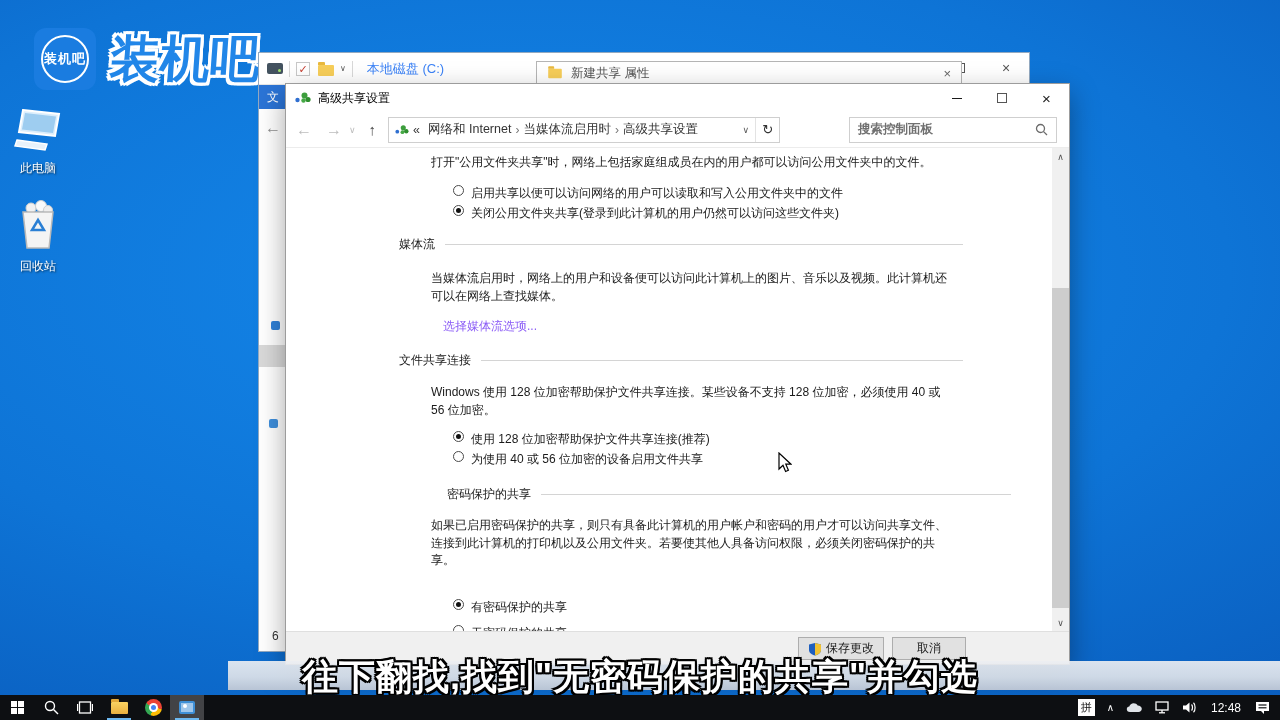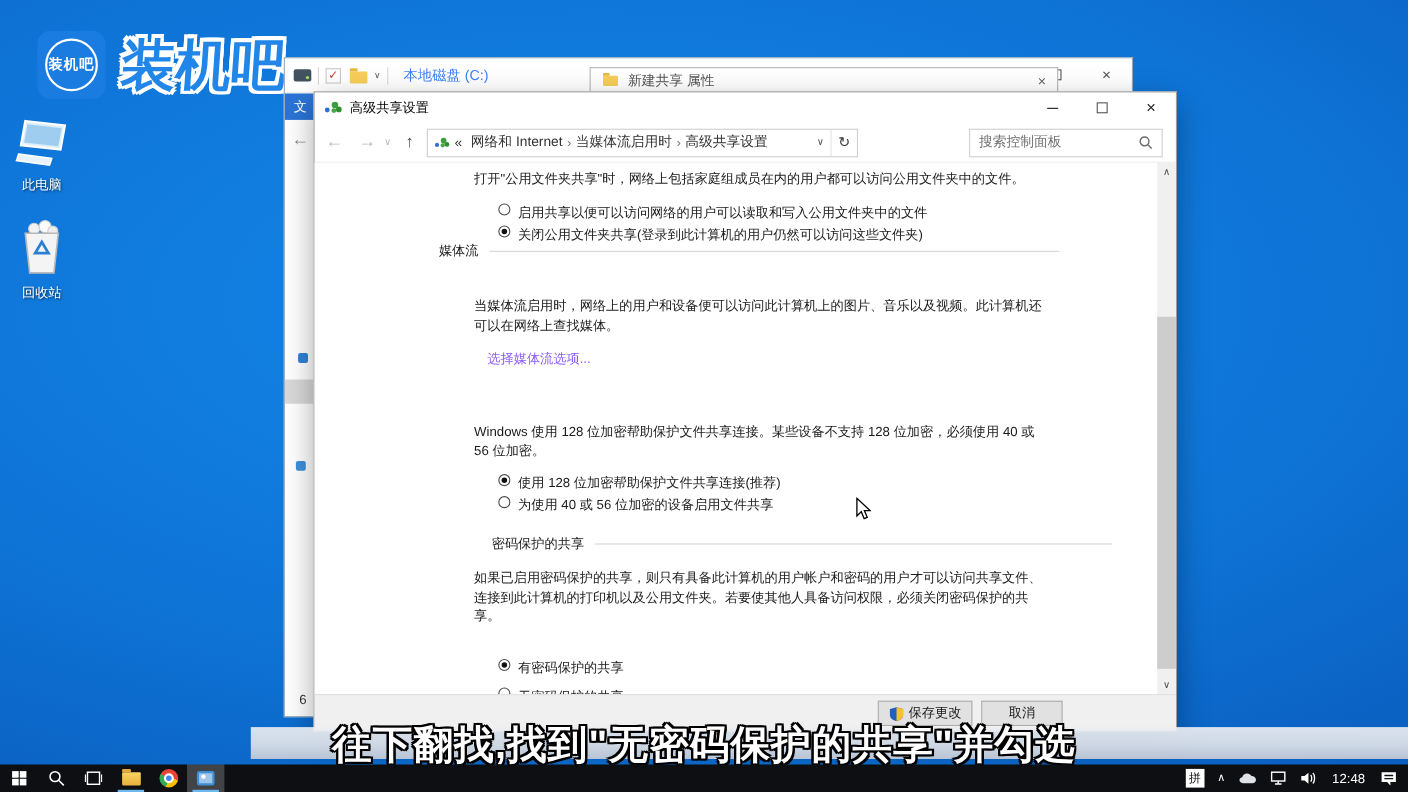--- a/index.html
+++ b/index.html
@@ -62,21 +62,21 @@
   .cp-navbar { height:36px; display:flex; align-items:center; border-bottom:1px solid #ececec; padding:0 10px; }
   .navglyph { color:#bcbcbc; font-size:16px; }
   .navglyph.small { font-size:9px; margin-left:7px; }
   .navglyph.dark { color:#4a4a4a; }
   .addrbar { display:flex; align-items:center; border:1px solid #cfcfcf; height:26px; margin-left:12px; width:392px; padding-left:6px; font-size:12.5px; color:#333; }
   .crumb { margin:0 4px; white-space:nowrap; }
   .crumb-sep { color:#777; font-size:12px; }
   .addr-right { margin-left:auto; display:flex; align-items:center; }
   .addr-chev { color:#555; font-size:9px; padding:0 6px; }
   .refresh-btn { width:24px; height:24px; border-left:1px solid #e3e3e3; display:flex; align-items:center; justify-content:center; color:#333; font-size:13px; }
-  .searchbox { margin-left:auto; margin-right:2px; width:176px; height:26px; border:1px solid #cfcfcf; display:flex; align-items:center; padding:0 8px; }
+  .searchbox { margin-left:auto; margin-right:2px; width:208px; height:26px; border:1px solid #cfcfcf; display:flex; align-items:center; padding:0 8px;font-weight:bold; }
   .search-ph { color:#707070; font-size:12.5px; flex:1; }
   .cp-content { position:absolute; left:0; right:0; top:64px; bottom:33px; background:#fff; font-size:12px; color:#1a1a1a; }
   .para { position:absolute; width:518px; line-height:17.5px; }
   .sec-row { position:absolute; display:flex; align-items:center; width:564px; }
   .sec-line { flex:1; border-top:1px solid #d4d4d4; margin-left:10px; }
   .radio-row { position:absolute; display:flex; align-items:flex-start; gap:7px; }
   .radio { width:11px; height:11px; border:1px solid #4a4a4a; border-radius:50%; flex:none; position:relative; background:#fff; }
   .radio.checked:after { content:""; position:absolute; left:2px; top:2px; width:5px; height:5px; border-radius:50%; background:#111; }
   .cp-link { position:absolute; color:#8b5cf6; }
   
@@ -243,27 +243,31 @@
 
       <div class="radio-row" style="left:167px; top:37px;">
         <span class="radio"></span>
         <span>启用共享以便可以访问网络的用户可以读取和写入公用文件夹中的文件</span>
       </div>
       <div class="radio-row" style="left:167px; top:57px;">
         <span class="radio checked"></span>
         <span>关闭公用文件夹共享(登录到此计算机的用户仍然可以访问这些文件夹)</span>
       </div>
 
-      <div class="sec-row" style="left:113px; top:72px;">
+      <div class="sec-row" style="left:113px; top:88px;">
         <span>媒体流</span>
         <span class="sec-line"></span>
       </div>
       <div class="para" style="left:145px; top:122px;">当媒体流启用时，网络上的用户和设备便可以访问此计算机上的图片、音乐以及视频。此计算机还可以在网络上查找媒体。</div>
       <a class="cp-link" style="left:157px; top:170px;">选择媒体流选项...</a>
 
+      <div class="sec-row" style="left:113px; top:204px;">
+        <span>文件共享连接</span>
+        <span class="sec-line"></span>
+      </div>
       <div class="para" style="left:145px; top:236px;">Windows 使用 128 位加密帮助保护文件共享连接。某些设备不支持 128 位加密，必须使用 40 或 56 位加密。</div>
       <div class="radio-row" style="left:167px; top:283px;">
         <span class="radio checked"></span>
         <span>使用 128 位加密帮助保护文件共享连接(推荐)</span>
       </div>
       <div class="radio-row" style="left:167px; top:303px;">
         <span class="radio"></span>
         <span>为使用 40 或 56 位加密的设备启用文件共享</span>
       </div>
 

